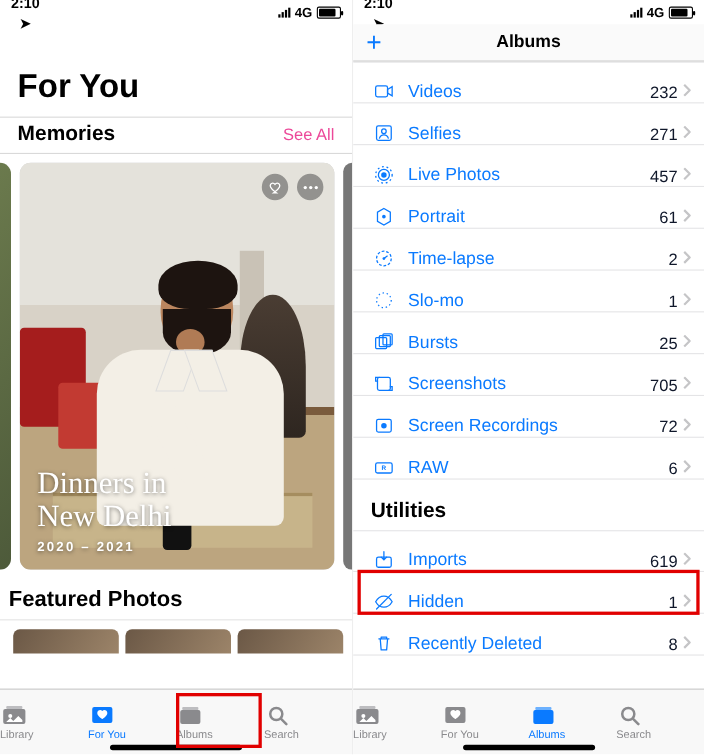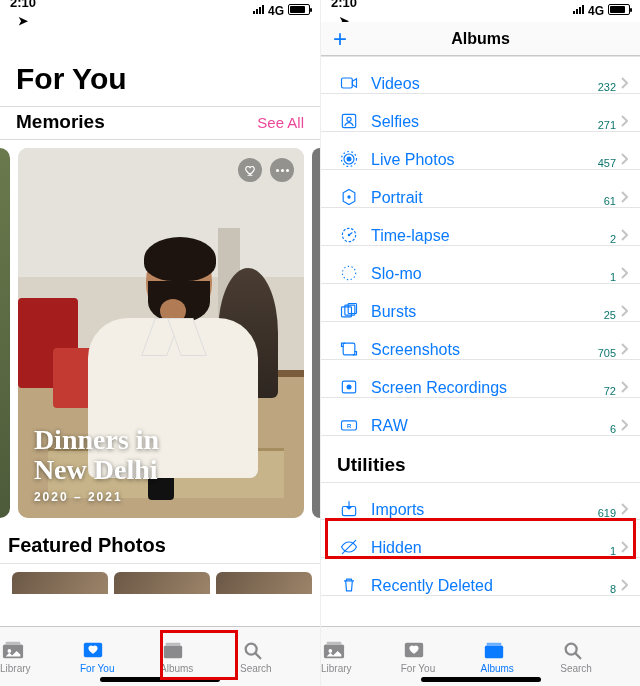--- a/index.html
+++ b/index.html
@@ -4,21 +4,21 @@
 <style>
   * { box-sizing: border-box; margin: 0; padding: 0; }
   html, body { width: 640px; height: 686px; font-family: -apple-system, "Helvetica Neue", Arial, sans-serif; background: #fff; }
   body { display: flex; }
   .phone { position: relative; width: 320px; height: 686px; background: #fff; display: flex; flex-direction: column; overflow: hidden; }
   .phone + .phone { border-left: 1px solid #eee; }
 
   
   .status { height: 22px; display: flex; align-items: center; justify-content: space-between; padding: 0 10px; font-size: 13px; font-weight: 600; }
   .status .left { display: flex; align-items: center; gap: 4px; flex-direction: column; }
-  .status .right { display: flex; align-items: flex-start; gap: 4px; font-size: 12px; }
+  .status .right { display: flex; align-items: center; gap: 4px; font-size: 12px; }
   .sig { display:inline-flex; align-items:flex-end; gap:1px; height:10px; }
   .sig i { width:2px; background:#000; display:inline-block; }
   .sig i:nth-child(1){height:3px} .sig i:nth-child(2){height:5px} .sig i:nth-child(3){height:7px} .sig i:nth-child(4){height:9px}
   .battery { width:22px; height:11px; border:1px solid #000; border-radius:2px; position:relative; }
   .battery::after { content:""; position:absolute; right:-3px; top:3px; width:2px; height:4px; background:#000; border-radius:1px; }
   .battery .fill { position:absolute; left:1px; top:1px; bottom:1px; width:75%; background:#000; border-radius:1px; }
   .locarrow { display:inline-block; transform: rotate(0deg); font-size:12px;}
 
   
   .bigtitle { font-size: 30px; font-weight: 800; padding: 40px 16px 10px; }
@@ -49,21 +49,21 @@
   .man .beard{ position:absolute; left:60px; top:38px; width:62px; height:42px; background:#1d1410; border-radius:0 0 50% 50%; }
   .man .forearm{position:absolute; left:60px; top:120px; width:28px; height:80px; background:#f3efe6; transform:rotate(-28deg); border-radius:14px;}
   .man .hand { position:absolute; left:72px; top:56px; width:26px; height:24px; background:#b07b55; border-radius:50%; }
 
   .mem-icons { position:absolute; top:10px; right:10px; display:flex; gap:8px; }
   .round { width:24px; height:24px; border-radius:50%; background:rgba(80,80,80,.55); display:flex; align-items:center; justify-content:center; color:#fff; }
   .round svg { width:14px; height:14px; fill:none; stroke:#fff; stroke-width:2; }
   .dots span{width:3px;height:3px;background:#fff;border-radius:50%;display:inline-block;margin:0 1px;}
 
   .mem-text { position:absolute; left:16px; bottom:14px; right:16px; color:#fff; text-shadow:0 1px 4px rgba(0,0,0,.5); }
-  .mem-text .t1 { font-family: Georgia, 'Times New Roman', serif; font-size:28px; font-weight:700; line-height:1.05; }
+  .mem-text .t1 { font-family: Georgia, 'Times New Roman', serif; font-size:28px; font-weight:400; line-height:1.05; }
   .mem-text .t2 { font-size:12px; letter-spacing:2px; margin-top:6px; font-weight:600; }
   .mem-sliverR { width:8px; height:370px; background:#777; border-radius:10px 0 0 10px; }
 
   .section-plain { font-size:20px; font-weight:700; padding: 16px 8px 6px; border-bottom:0.5px solid #e3e3e3; }
   .thumbs { display:flex; gap:6px; padding: 8px 0 0 12px; }
   .thumb { width:96px; height:22px; background:linear-gradient(120deg,#6b5846,#9c8469); border-radius:6px 6px 0 0; }
 
   
   .tabbar { position:absolute; bottom:0; left:0; right:0; height:60px; background:rgba(248,248,248,.94); border-top:0.5px solid #c9c9c9; display:flex; }
   .tab { flex:1; display:flex; flex-direction:column; align-items:flex-start; justify-content:center; gap:2px; font-size:10px; color:#8a8a8d; position:relative; }
@@ -77,21 +77,21 @@
   .navbar { height:34px; display:flex; align-items:center; justify-content:center; position:relative; border-bottom:0.5px solid #c9c9c9; background:#fafafa; }
   .navbar .plus { position:absolute; left:12px; color:#0a7aff; font-size:24px; font-weight:300; line-height:1; }
   .navbar .title { font-size:16px; font-weight:600; }
 
   .list { flex:1; overflow:hidden; }
   .hdr { font-size:19px; font-weight:700; padding: 18px 16px 6px; }
   .row { display:flex; align-items:flex-end; height:38px; padding: 0 12px 0 16px; border-bottom:0.5px solid #e4e4e6; position:relative; }
   .row .ic { width:24px; display:flex; justify-content:center; color:#0a7aff; }
   .row .ic svg { width:20px; height:20px; fill:none; stroke:#0a7aff; stroke-width:1.4; }
   .row .lbl { flex:1; color:#0a7aff; font-size:16px; padding-left:10px; }
-  .row .cnt { color:#0f766e; font-size:11px; margin-right:4px; }
+  .row .cnt { color:#0f172a; font-size:15px; margin-right:4px; }
   .row .chev { color:#c5c5c7; }
   .row .chev svg{width:8px;height:12px;stroke:#c5c5c7;stroke-width:2;fill:none;}
   .row.first { border-top:0.5px solid #e4e4e6; }
 
   .highlight-hidden { position:absolute; left:4px; right:4px; top:-2px; bottom:-2px; border:3px solid #e10000; pointer-events:none; }
 
   .spacer-bottom { height:60px; }
 </style>
 </head>
 <body>

